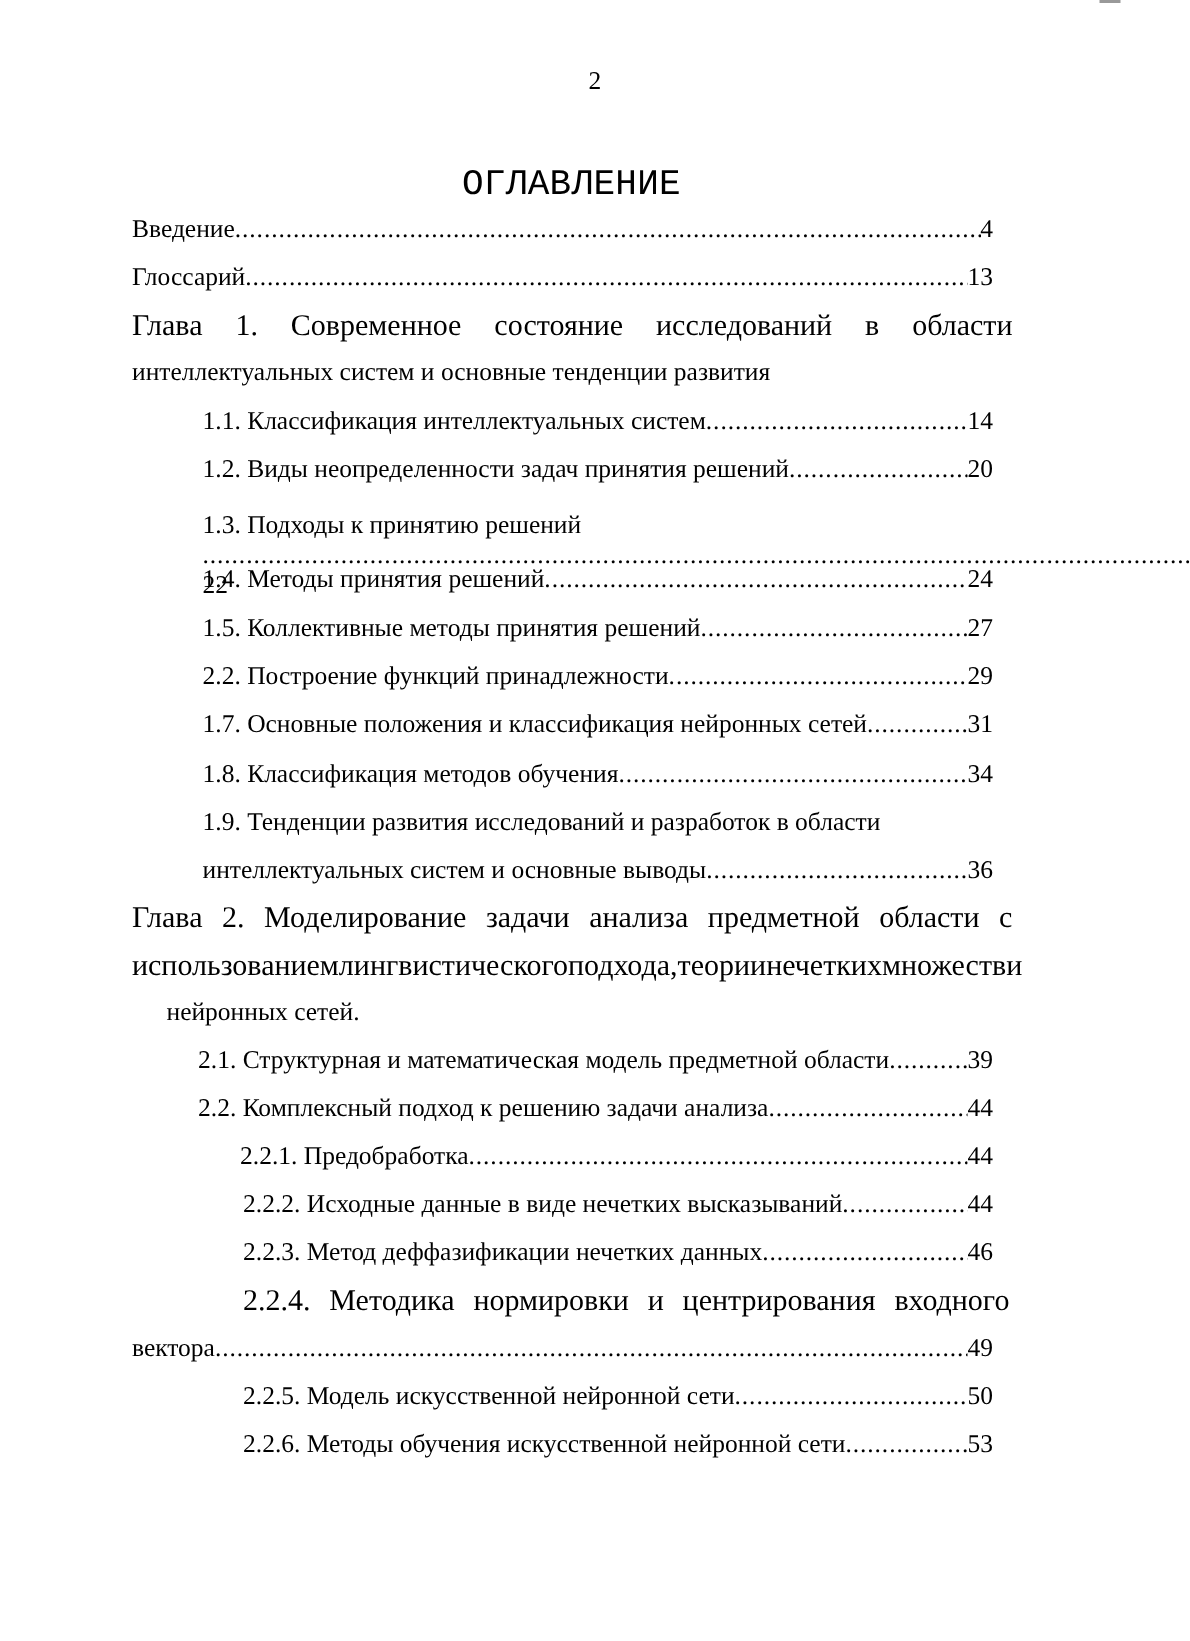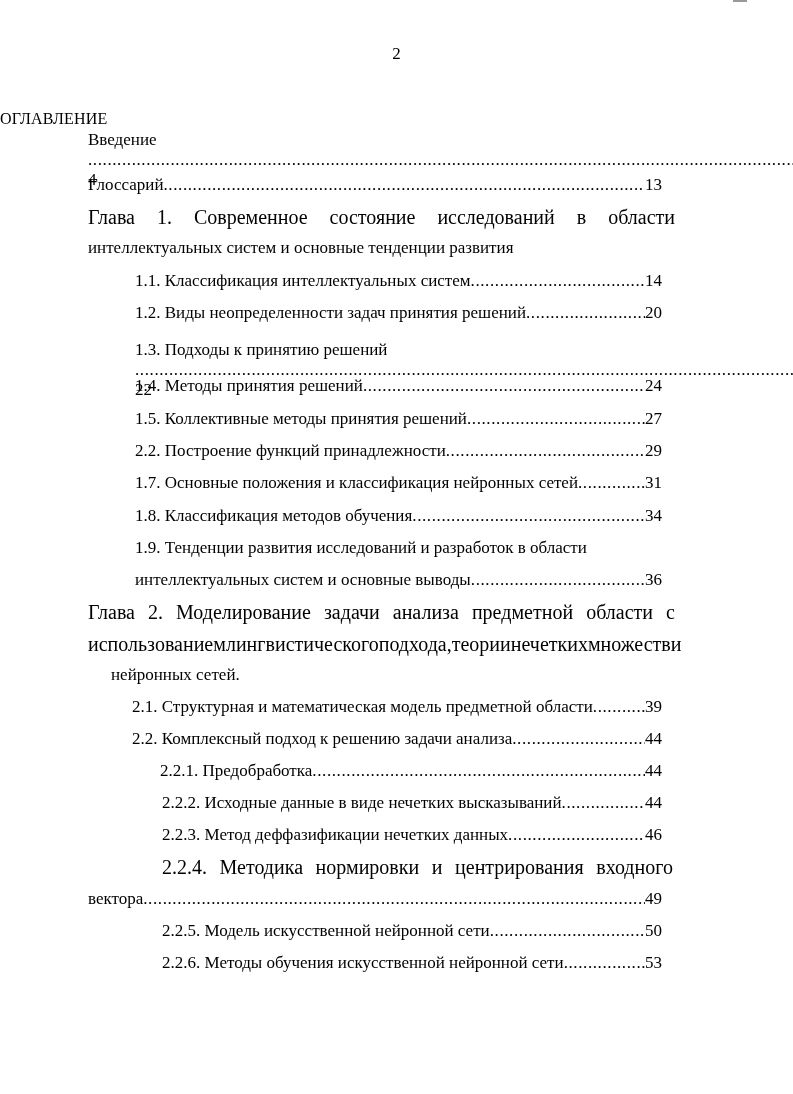--- a/index.html
+++ b/index.html
@@ -1,36 +1,36 @@
 <!DOCTYPE html>
 <html><head>
 <meta charset="utf-8">
 <style>
   html, body { margin:0; padding:0; background:#ffffff; }
   body { width:793px; height:1094px; position:relative; overflow:hidden;
          font-family:"Liberation Serif", "DejaVu Serif", serif; color:#000; }
   .page-num { position:absolute; top:44px; left:0; width:793px; text-align:center; font-size:17px; }
-  .title { position:absolute; top:110px; left:0; width:762px; text-align:left; font-size:16px; letter-spacing:0.2px; }
+  .title { position:absolute; top:110px; left:0; width:762px; text-align:center; font-size:24px; letter-spacing:0.2px;font-family:Liberation Mono, monospace; }
   .corner-mark { position:absolute; top:0; left:733px; width:14px; height:2px; background:#999; }
   .line { position:absolute; font-size:17px; line-height:20px; white-space:nowrap; display:flex; align-items:baseline; }
   .line .t { flex:0 0 auto; }
   .line .dots { flex:1 1 auto; overflow:hidden; white-space:nowrap; letter-spacing:0.6px; }
   .line .dots::before { content:"................................................................................................................................................................................................................................................................"; }
   .line .p { flex:0 0 auto; }
   .just { position:absolute; font-size:20px; line-height:20px; white-space:nowrap; display:flex; justify-content:space-between; }
 </style>
 </head>
 <body>
 
 <div class="corner-mark"></div>
 
 <div class="page-num">2</div>
 <div class="title">ОГЛАВЛЕНИЕ</div>
 
-<div class="line" style="top:130px; left:88px; width:574px;flex-direction:column;">
+<div class="line" style="top:143px; left:88px; width:574px;">
   <span class="t">Введение</span>
     <span class="dots"></span>
     <span class="p">4</span>
 </div>
 
 <div class="line" style="top:175px; left:88px; width:574px;">
   <span class="t">Глоссарий</span>
     <span class="dots"></span>
     <span class="p">13</span>
 </div>

